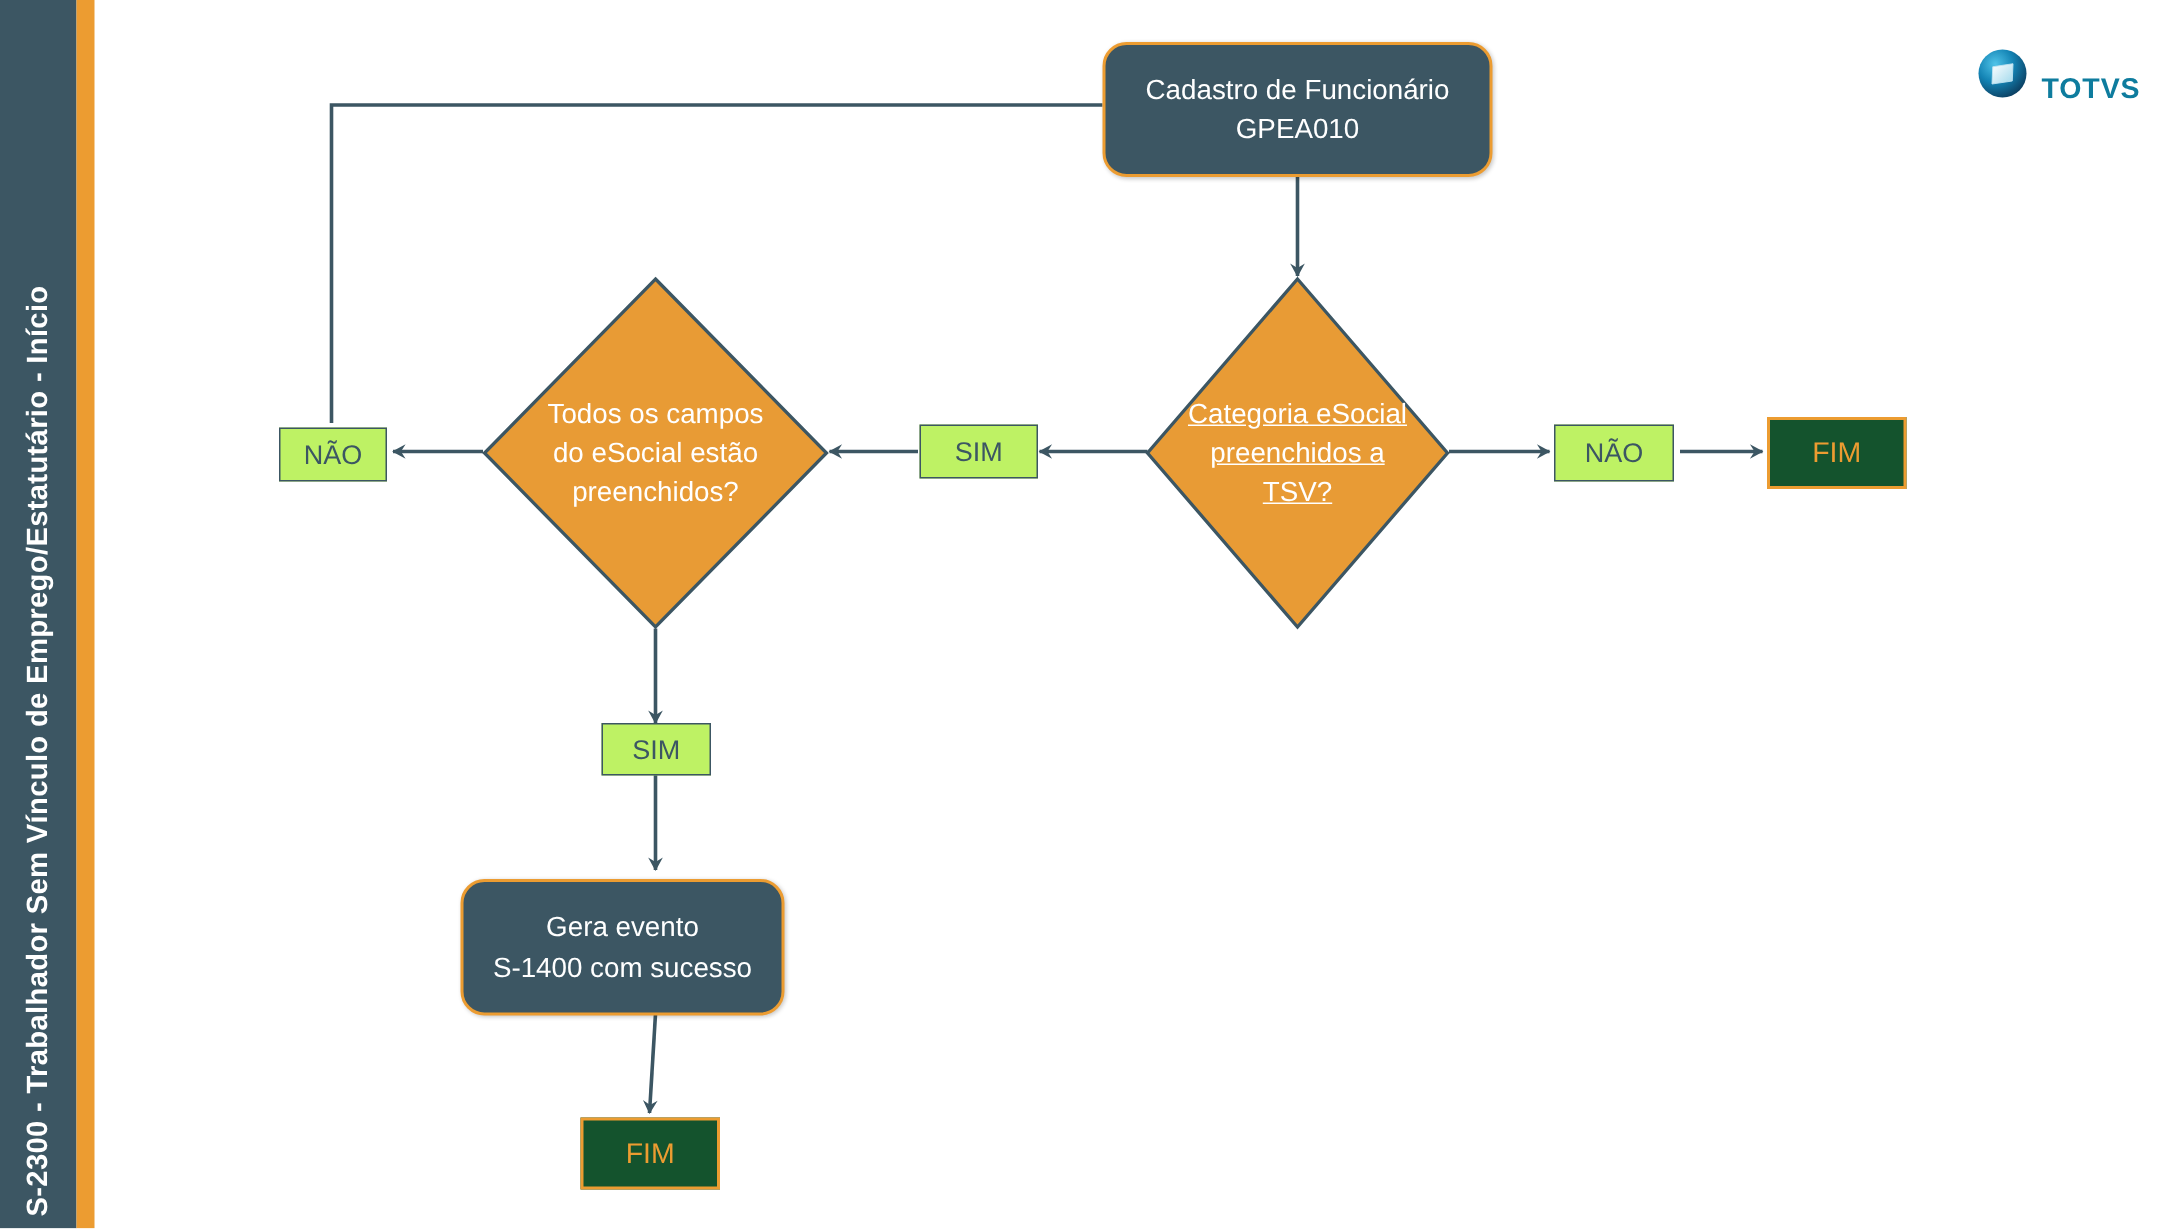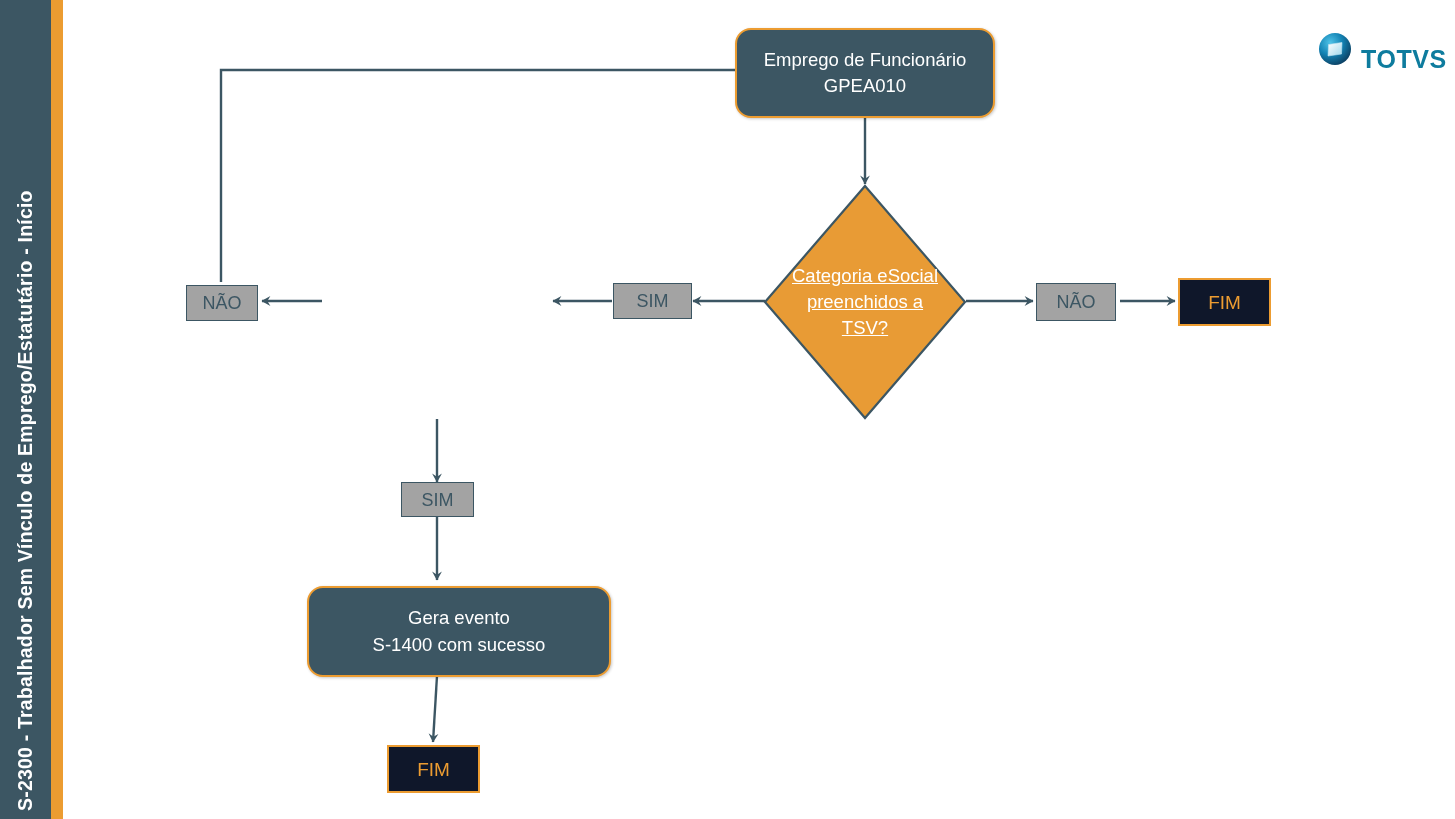--- a/index.html
+++ b/index.html
@@ -55,21 +55,21 @@
     position: absolute;
     left: 1318px; top: 28px;
     width: 125px; height: 42px;
     display: flex;
     align-items: center;
     gap: 9px;
   }
   .logo-mark { width: 34px; height: 34px; flex: 0 0 auto; }
   .logo-text {
     color: #0E7C9E;
-    font-size: 25px;
+    font-size: 19px;
     font-weight: bold;
     letter-spacing: 0.6px;
     line-height: 1;
     margin-top: 20px;
   }
 
   
   #edges {
     position: absolute;
     left: 0; top: 0;
@@ -91,29 +91,29 @@
     background: #3C5663;
     border: 2.5px solid #EC9C31;
     border-radius: 16px;
     color: #ffffff;
     font-size: 18.5px;
     line-height: 1.42;
     box-shadow: 1px 1px 3px rgba(0,0,0,0.22);
   }
 
   .node-label {
-    background: #a3a3a3;
+    background: #bef264;
     border: 1.6px solid #3C5663;
     color: #3C5663;
     font-size: 18px;
     line-height: 1;
   }
 
   .node-end {
-    background: #0f172a;
+    background: #14532d;
     border: 2.2px solid #EC9C31;
     color: #EC9C31;
     font-size: 19px;
     line-height: 1;
   }
 
   .node-decision {
     background: transparent;
     border: none;
   }
@@ -186,35 +186,45 @@
 
       <line x1="437" y1="419" x2="437" y2="482" marker-end="url(#arrow)"></line>
 
       <line x1="437" y1="516" x2="437" y2="580" marker-end="url(#arrow)"></line>
 
       <line x1="437" y1="676" x2="433" y2="742" marker-end="url(#arrow)"></line>
     </g>
   </svg>
 
   <div class="node node-process" style="left:735px; top:28px; width:260px; height:90px; flex-direction:column;">
-    <span>Emprego de Funcionário</span>
+    <span>Cadastro de Funcionário</span>
     <span>GPEA010</span>
   </div>
 
   <div class="node node-decision" style="left:763px; top:184px; width:204px; height:236px;">
     <svg viewBox="0 0 204 236" preserveAspectRatio="none">
       <polygon points="102,2 202,118 102,234 2,118" fill="#E89B35" stroke="#3C5663" stroke-width="2.2"></polygon>
     </svg>
     <div class="decision-text" style="display:flex; flex-direction:column;text-decoration:underline;">
       <span>Categoria eSocial</span>
       <span>preenchidos a</span>
       <span>TSV?</span>
     </div>
   </div>
 
+  <div class="node node-decision" style="left:321px; top:184px; width:232px; height:236px;">
+    <svg viewBox="0 0 232 236" preserveAspectRatio="none">
+      <polygon points="116,2 230,118 116,234 2,118" fill="#E89B35" stroke="#3C5663" stroke-width="2.2"></polygon>
+    </svg>
+    <div class="decision-text" style="display:flex; flex-direction:column; width:92%;">
+      <span>Todos os campos</span>
+      <span>do eSocial estão</span>
+      <span>preenchidos?</span>
+    </div>
+  </div>
 
   <div class="node node-label" style="left:613px; top:283px; width:79px; height:36px;">
     <span>SIM</span>
   </div>
 
   <div class="node node-label" style="left:1036px; top:283px; width:80px; height:38px;">
     <span>NÃO</span>
   </div>
 
   <div class="node node-label" style="left:186px; top:285px; width:72px; height:36px;">
@@ -222,21 +232,21 @@
   </div>
 
   <div class="node node-label" style="left:401px; top:482px; width:73px; height:35px;">
     <span>SIM</span>
   </div>
 
   <div class="node node-end" style="left:1178px; top:278px; width:93px; height:48px;">
     <span>FIM</span>
   </div>
 
-  <div class="node node-process" style="left:307px; top:586px; width:304px; height:91px; flex-direction:column;">
+  <div class="node node-process" style="left:307px; top:586px; width:216px; height:91px; flex-direction:column;">
     <span>Gera evento</span>
     <span>S-1400 com sucesso</span>
   </div>
 
   <div class="node node-end" style="left:387px; top:745px; width:93px; height:48px;">
     <span>FIM</span>
   </div>
 
 </div>
 

